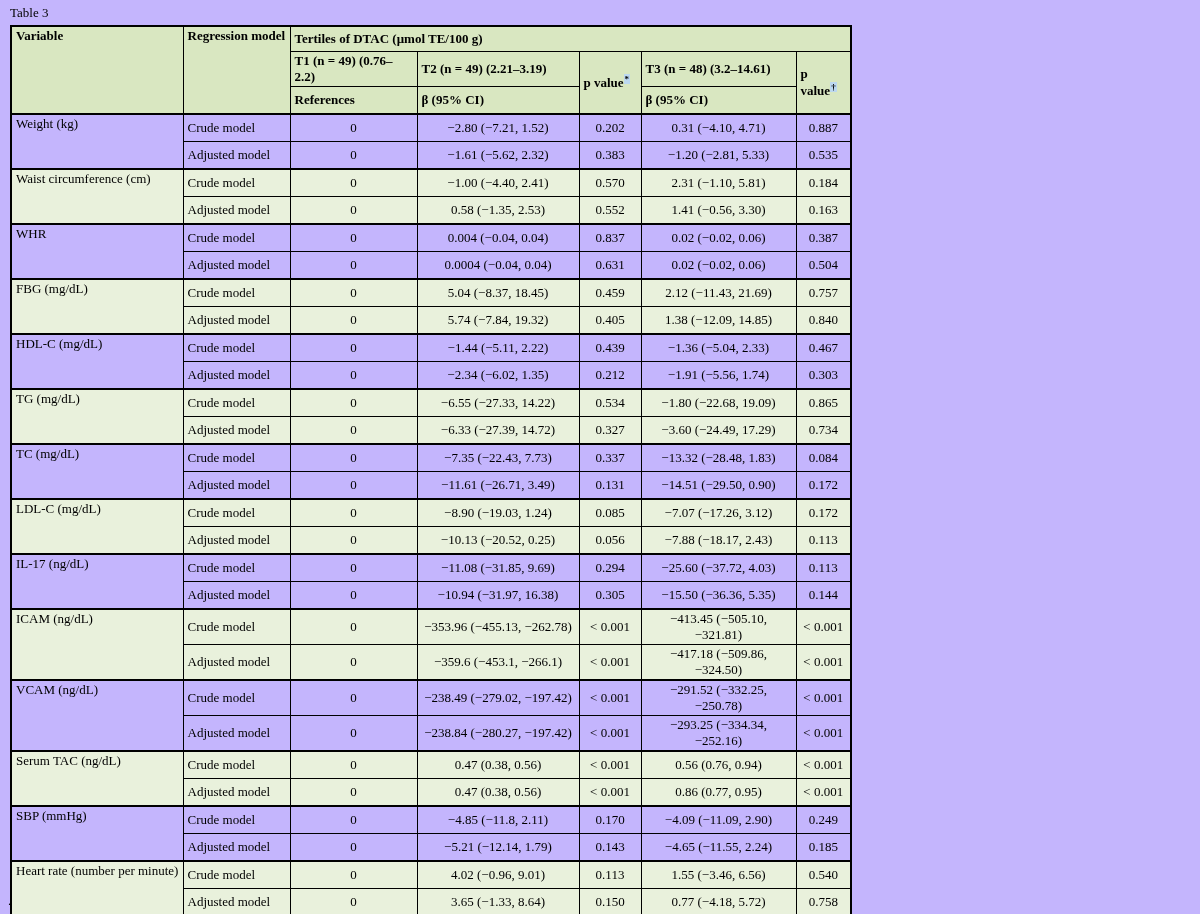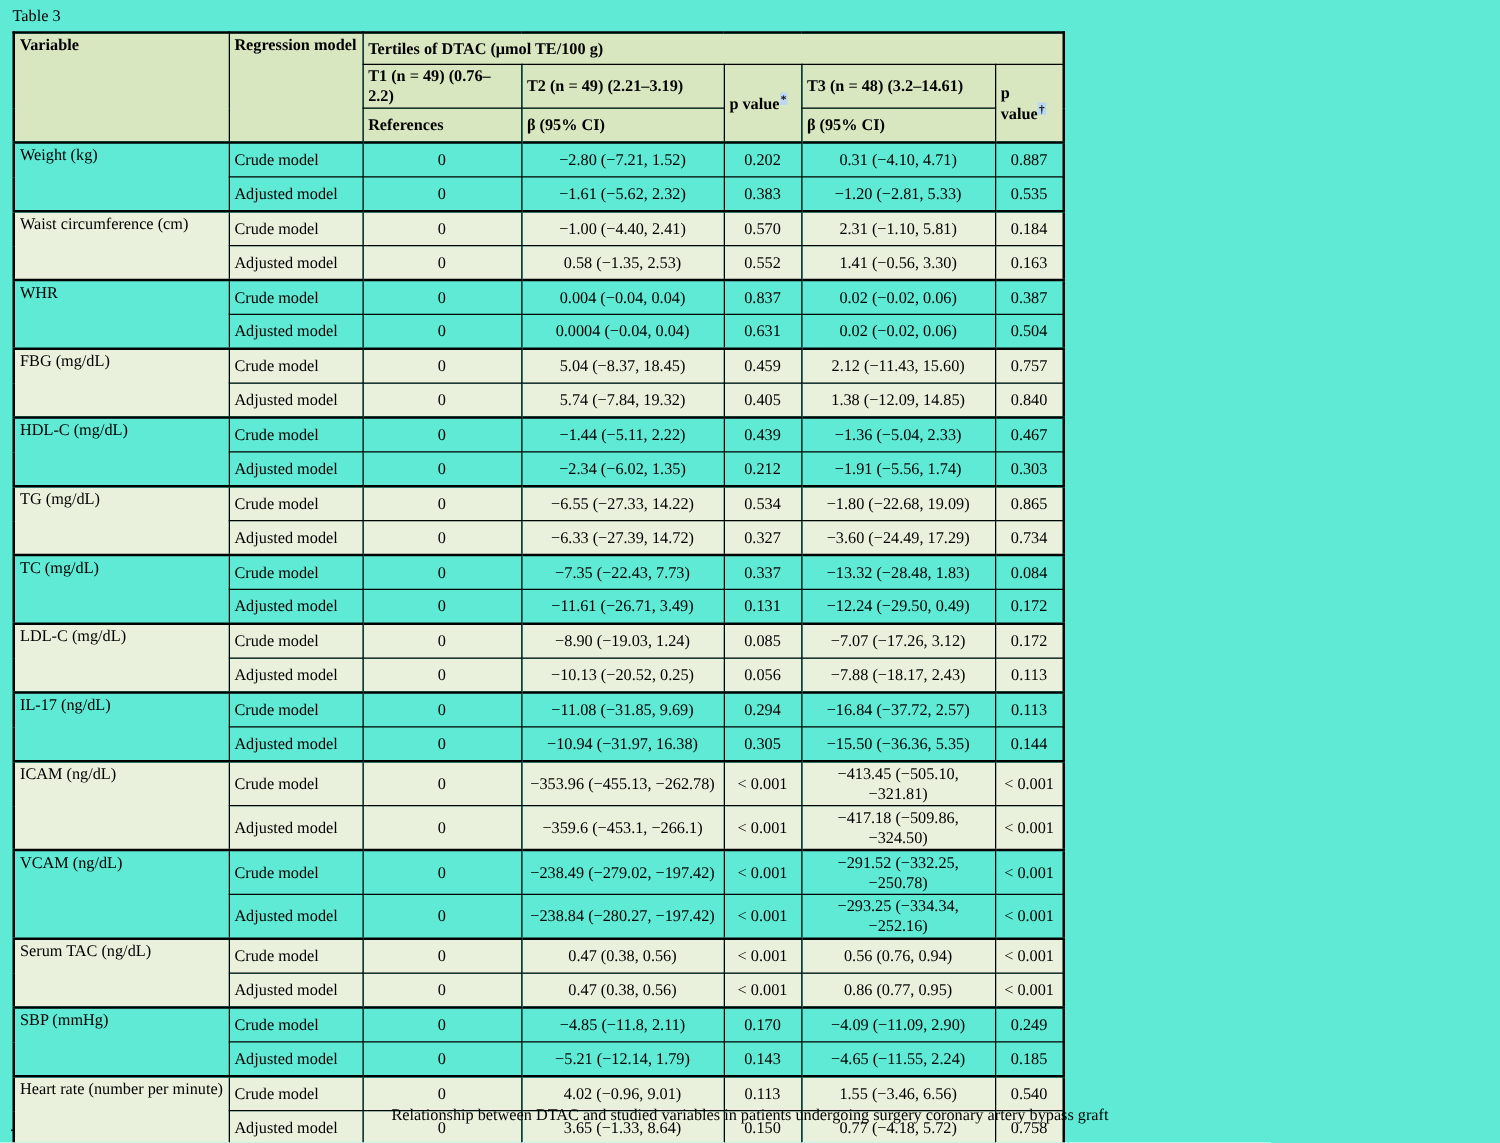--- a/index.html
+++ b/index.html
@@ -1,16 +1,16 @@
 <!DOCTYPE html>
 <html><head>
 <meta charset="utf-8">
 <style>
   html,body{margin:0;padding:0;background:#fff;}
-  .page{position:relative;width:1200px;height:914px;background:#5eead4;
+  .page{position:relative;width:1200px;height:914px;background:#c4b5fd;
         font-family:"Liberation Serif",serif;color:#000;overflow:hidden;}
   .table-label{position:absolute;left:10px;top:5px;font-size:13px;}
   table.main{position:absolute;left:10px;top:25px;border-collapse:collapse;
              border:2px solid #000;table-layout:fixed;}
   table.main th,table.main td{border:1px solid #000;font-size:13px;
              padding:1px 4px;overflow:hidden;}
   thead th{background:#d9e7c1;font-weight:bold;text-align:left;}
   thead tr.h1 th{height:22px;}
   thead tr.h2 th{height:25px;}
   thead tr.h3 th{height:24px;}
@@ -113,21 +113,21 @@
           <td>0.631</td>
           <td>0.02 (−0.02, 0.06)</td>
           <td>0.504</td>
         </tr>
         <tr class="shaded group-start">
           <td rowspan="2" class="var-cell">FBG (mg/dL)</td>
           <td class="model-cell">Crude model</td>
           <td>0</td>
           <td>5.04 (−8.37, 18.45)</td>
           <td>0.459</td>
-          <td>2.12 (−11.43, 15.60)</td>
+          <td>2.12 (−11.43, 21.69)</td>
           <td>0.757</td>
         </tr>
         <tr class="shaded ">
           <td class="model-cell">Adjusted model</td>
           <td>0</td>
           <td>5.74 (−7.84, 19.32)</td>
           <td>0.405</td>
           <td>1.38 (−12.09, 14.85)</td>
           <td>0.840</td>
         </tr>
@@ -172,21 +172,21 @@
           <td>−7.35 (−22.43, 7.73)</td>
           <td>0.337</td>
           <td>−13.32 (−28.48, 1.83)</td>
           <td>0.084</td>
         </tr>
         <tr class="">
           <td class="model-cell">Adjusted model</td>
           <td>0</td>
           <td>−11.61 (−26.71, 3.49)</td>
           <td>0.131</td>
-          <td>−12.24 (−29.50, 0.49)</td>
+          <td>−14.51 (−29.50, 0.90)</td>
           <td>0.172</td>
         </tr>
         <tr class="shaded group-start">
           <td rowspan="2" class="var-cell">LDL-C (mg/dL)</td>
           <td class="model-cell">Crude model</td>
           <td>0</td>
           <td>−8.90 (−19.03, 1.24)</td>
           <td>0.085</td>
           <td>−7.07 (−17.26, 3.12)</td>
           <td>0.172</td>
@@ -198,21 +198,21 @@
           <td>0.056</td>
           <td>−7.88 (−18.17, 2.43)</td>
           <td>0.113</td>
         </tr>
         <tr class="group-start">
           <td rowspan="2" class="var-cell">IL-17 (ng/dL)</td>
           <td class="model-cell">Crude model</td>
           <td>0</td>
           <td>−11.08 (−31.85, 9.69)</td>
           <td>0.294</td>
-          <td>−16.84 (−37.72, 2.57)</td>
+          <td>−25.60 (−37.72, 4.03)</td>
           <td>0.113</td>
         </tr>
         <tr class="">
           <td class="model-cell">Adjusted model</td>
           <td>0</td>
           <td>−10.94 (−31.97, 16.38)</td>
           <td>0.305</td>
           <td>−15.50 (−36.36, 5.35)</td>
           <td>0.144</td>
         </tr>
@@ -297,15 +297,14 @@
           <td class="model-cell">Adjusted model</td>
           <td>0</td>
           <td>3.65 (−1.33, 8.64)</td>
           <td>0.150</td>
           <td>0.77 (−4.18, 5.72)</td>
           <td>0.758</td>
         </tr>
       </tbody>
   </table>
 
-  <div class="caption">Relationship between DTAC and studied variables in patients undergoing surgery coronary artery bypass graft</div>
   <div class="period">.</div>
 </div>
 
 </body></html>

